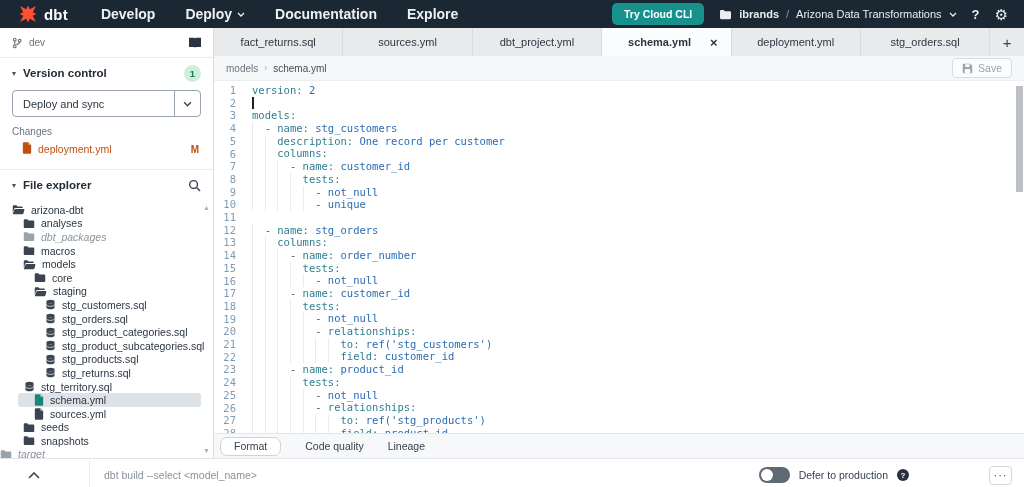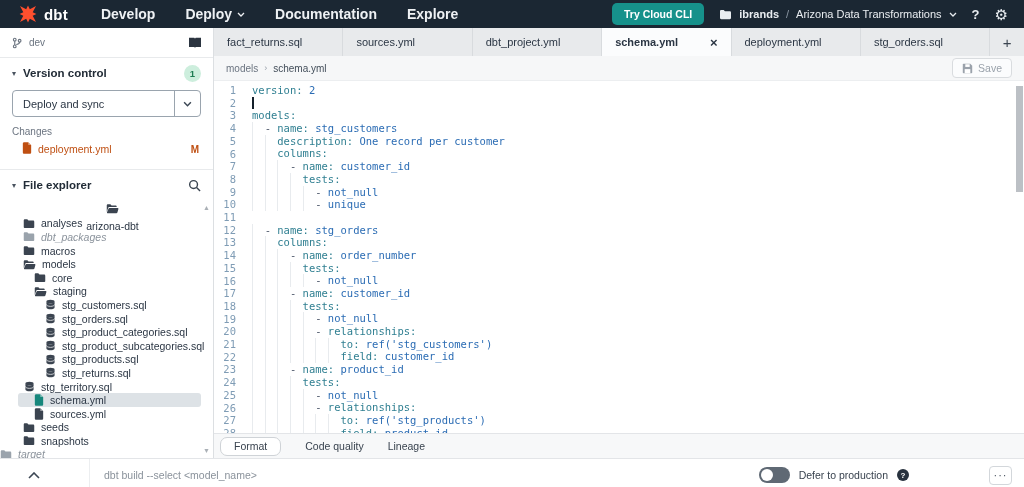--- a/index.html
+++ b/index.html
@@ -53,21 +53,21 @@
   .tree-row { height:13.6px; display:flex; align-items:center; gap:6px; cursor:pointer; }
   .tree-row.muted { color:#8b939c; font-style:italic; }
   .tree-row.selected { background:#dde2e6; border-radius:3px; margin-right:12px; }
   .tree-row .ticon { display:flex; align-items:center; }
   .scroll-arrow { position:absolute; right:3px; color:#aab0b6; font-size:7px; cursor:pointer; }
   .scroll-arrow.up { top:4px; }
   .scroll-arrow.down { bottom:4px; }
 
   
   .content { flex:1; display:flex; flex-direction:column; min-width:0; }
-  .tabsrow { height:28px; background:#e8eaec; display:flex; align-items:stretch; }
+  .tabsrow { height:28px; background:#e8eaec; display:flex; align-items:stretch;text-align:center; }
   .tab { width:130px; display:flex; align-items:center; padding:0 13px; font-size:11px;
     color:#2b3644; border-right:1px solid #d8dbde; background:#e8eaec; cursor:pointer; }
   .tab .tlabel { flex:1; overflow:hidden; white-space:nowrap; }
   .tab.active { background:#fbfcfd; font-weight:700; }
   .tab .x { margin-left:6px; font-size:13px; color:#2b3644; cursor:pointer; line-height:1; }
   .tab-plus { margin-left:auto; width:34px; display:flex; align-items:center; justify-content:center;
     font-size:15px; color:#3a4450; cursor:pointer; }
 
   .crumbrow { height:25px; background:#f6f7f8; display:flex; align-items:center;
     padding:0 12px; border-bottom:1px solid #eceef0; }
@@ -219,21 +219,21 @@
         <svg width="13" height="13" viewBox="0 0 14 14" fill="none" stroke="#3a4450" stroke-width="1.5">
             <circle cx="6" cy="6" r="4.2"></circle>
             <path d="M9.2 9.2L13 13"></path>
           </svg>
       </span>
     </div>
 
     <div class="tree">
       <span class="scroll-arrow up">▲</span>
       <span class="scroll-arrow down">▼</span>
-    <div class="tree-row" style="padding-left: 12px; flex-direction: column;">
+    <div class="tree-row" style="padding-left: 12px;">
           <span class="ticon">
             <svg width="13" height="11" viewBox="0 0 17 14">
               <path d="M1 2.8C1 2 1.7 1.3 2.5 1.3h3.2L7.3 3h5.2c.8 0 1.5.7 1.5 1.5v.7H4.6c-.9 0-1.7.6-1.9 1.5L1 11.6z" fill="#3b4450"></path>
               <path d="M4.9 6.4h10.3c.7 0 1.2.65 1 1.3l-1.2 4.2c-.2.85-1 1.45-1.9 1.45H2.3c-.7 0-1.2-.65-1-1.3l1.7-4.2c.2-.85 1-1.45 1.9-1.45z" fill="#3b4450"></path>
             </svg>
           </span>
           <span>arizona-dbt</span>
         </div>
         <div class="tree-row" style="padding-left: 23px;">
           <span class="ticon">

